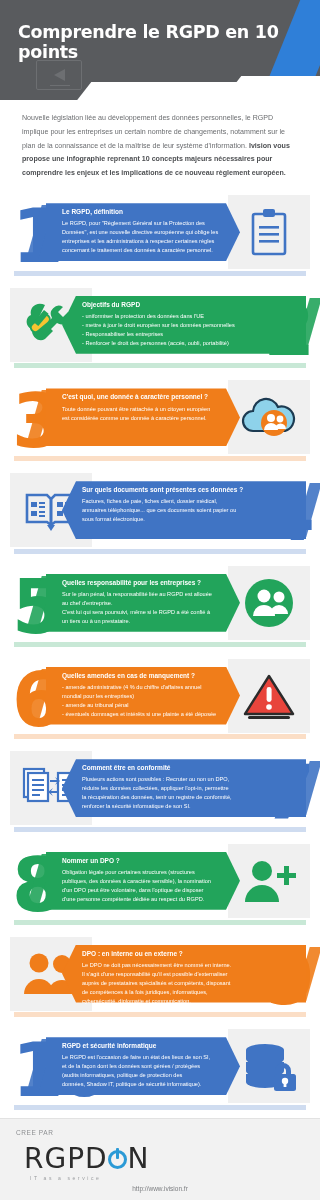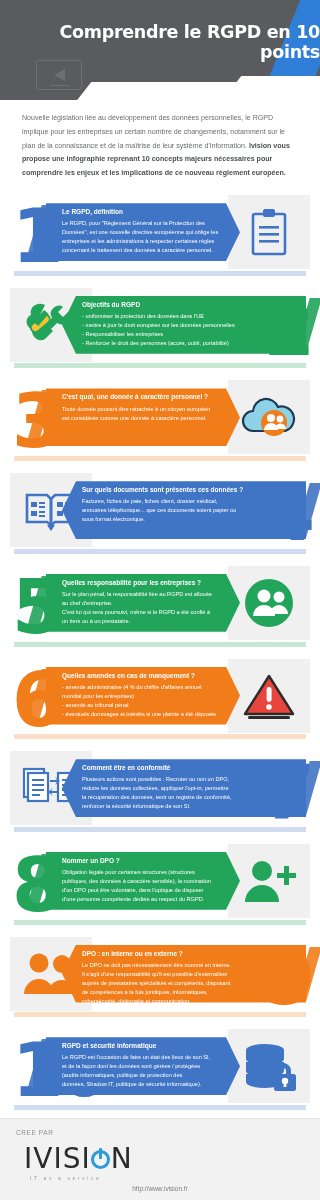--- a/index.html
+++ b/index.html
@@ -20,21 +20,20 @@
     overflow: hidden;
   }
   .header-title {
     position: absolute;
     left: 18px; top: 22px;
     color: #ffffff;
     font-size: 17.5px;
     font-weight: bold;
     letter-spacing: -0.3px;
     font-family: "DejaVu Sans", sans-serif;
-    text-align: right;
   }
   .header-accent {
     position: absolute;
     right: -4px; top: -10px;
     width: 46px; height: 130px;
     background: #2f7fd8;
     transform: skewX(-22deg);
   }
   .header-white-wedge {
     position: absolute;
@@ -463,21 +462,21 @@
       </svg>
           </div>
         </div>
         <div class="baseline" style="background: rgb(64, 116, 196); opacity: 0.25;"></div>
       </div>
     </div>
 
   <div class="footer">
     <div class="footer-cree">CREE PAR</div>
     <div class="logo">
-      <span class="logo-word">IVISI</span>
+      <span class="logo-word">RGPD</span>
       <span class="logo-power">
         <span class="ring"></span>
           <span class="stem"></span>
       </span>
       <span class="logo-word">N</span>
     </div>
     <div class="logo-tag">IT as a service</div>
     <div class="footer-url">http://www.ivision.fr</div>
   </div>
 

